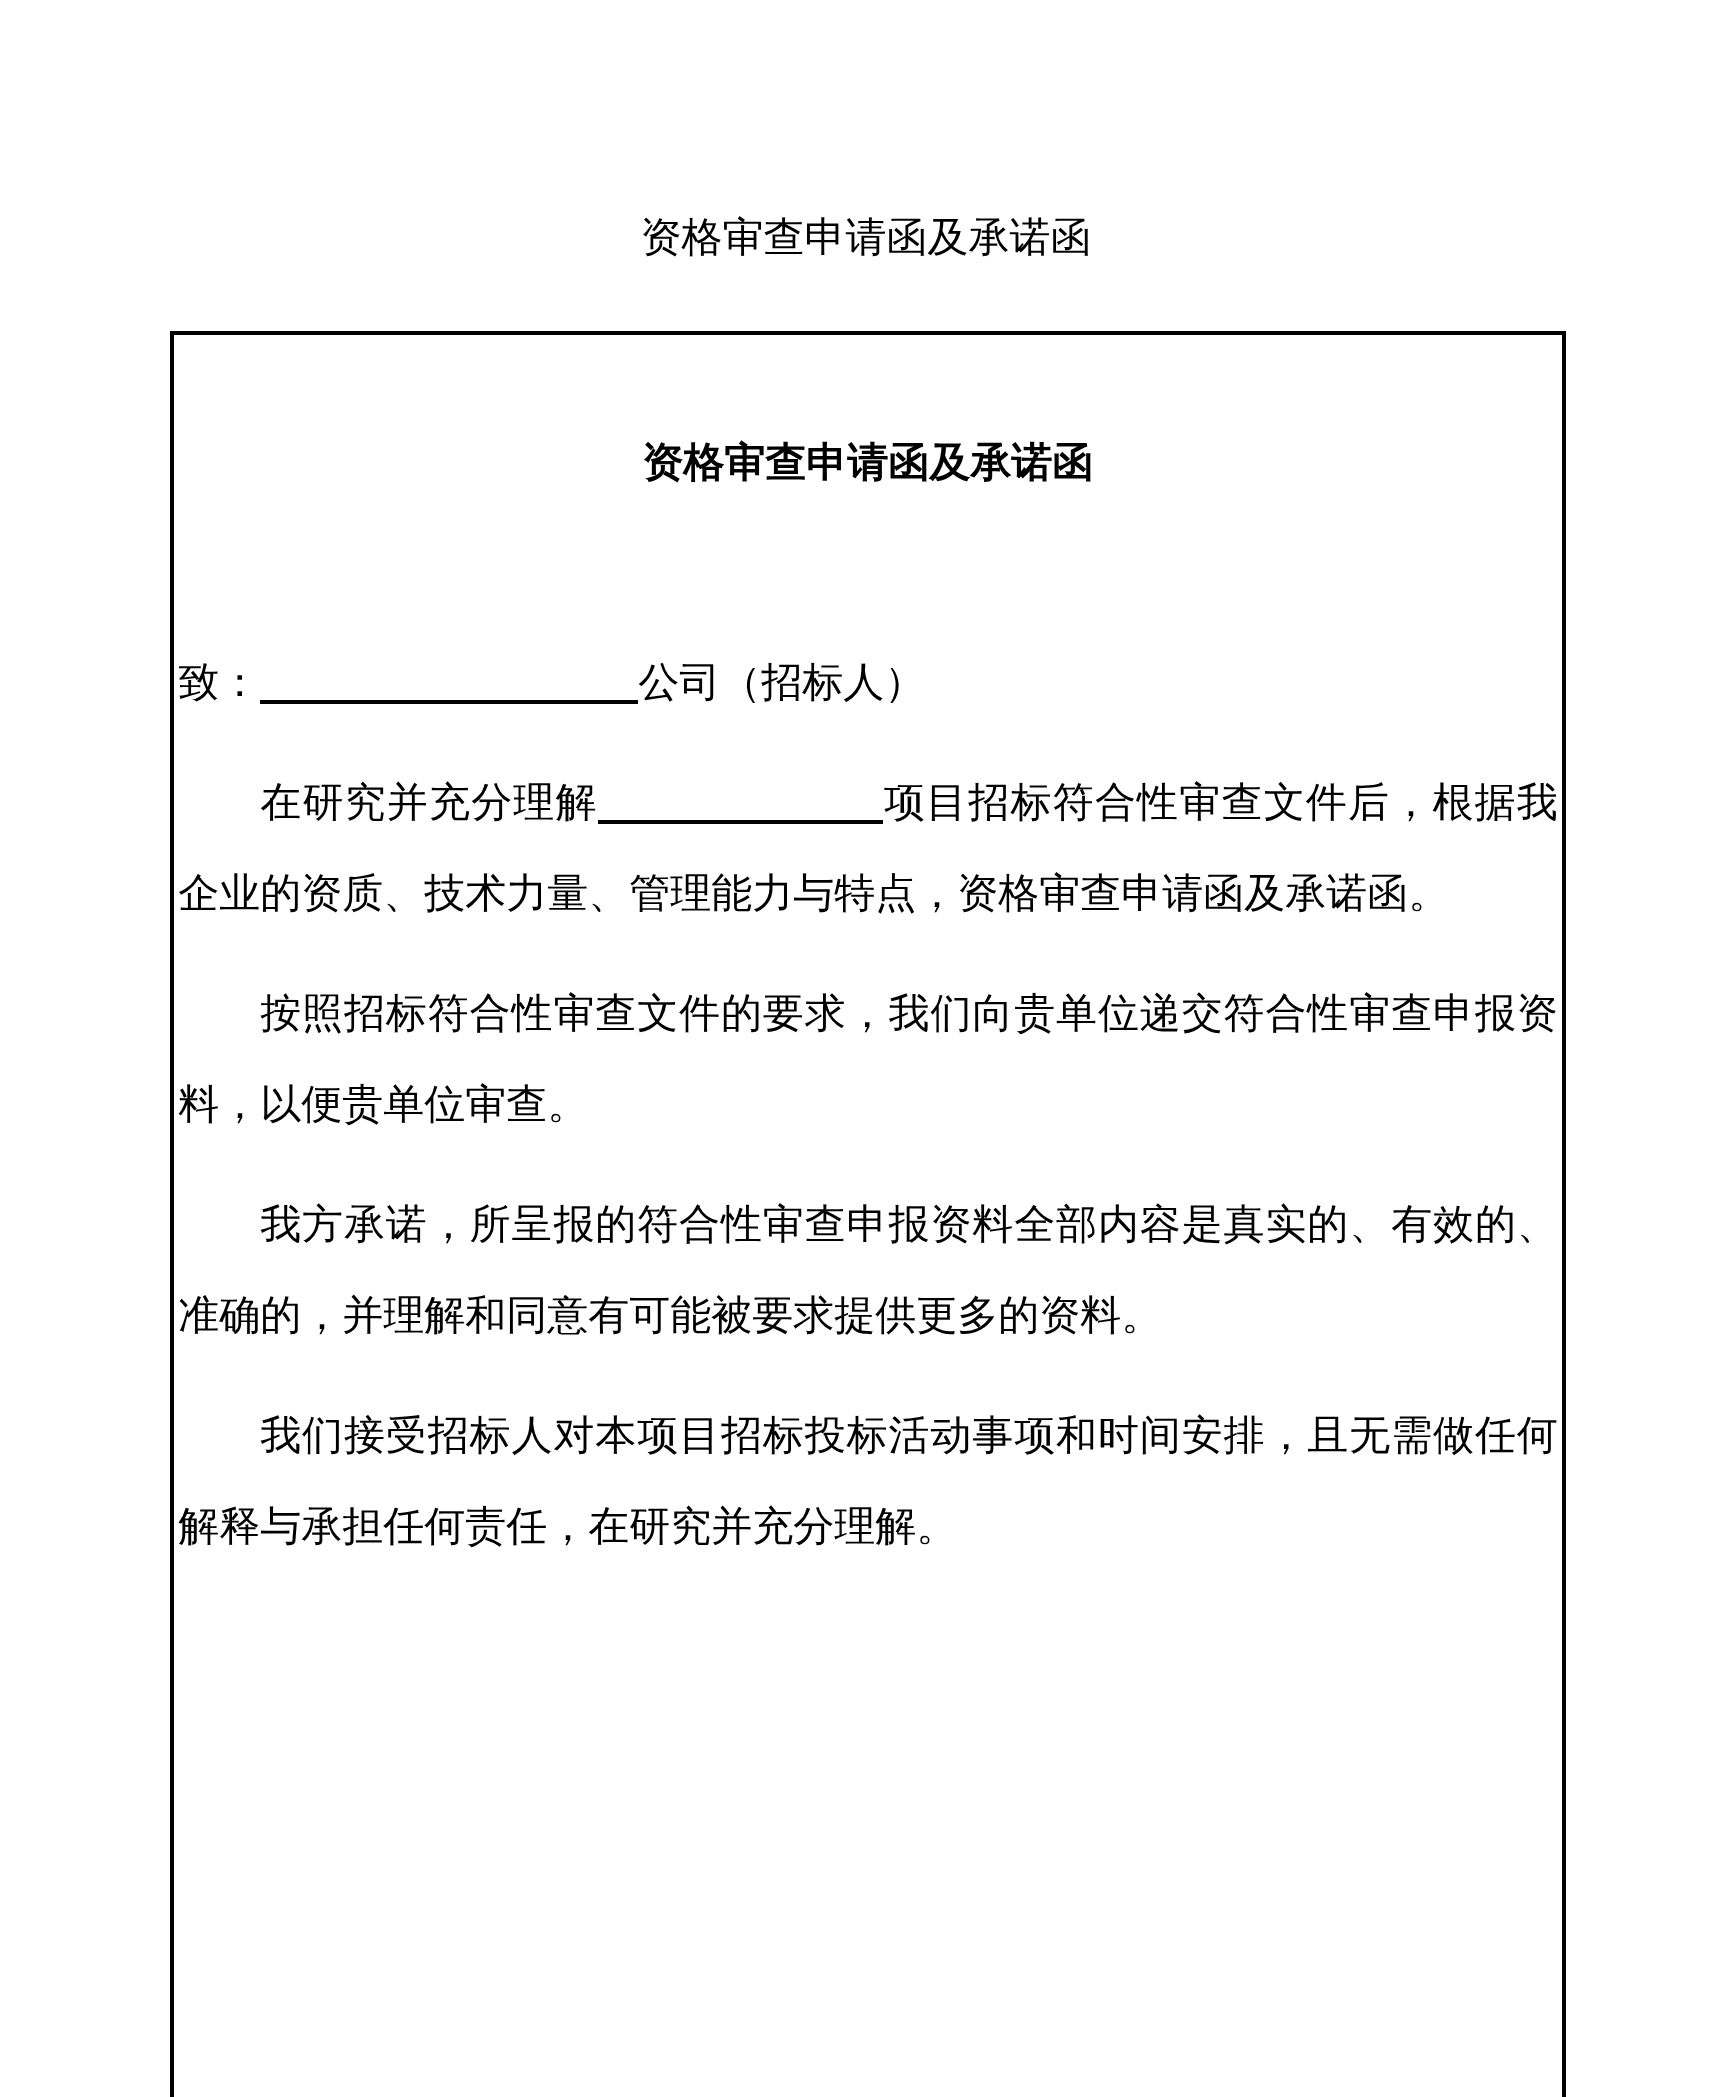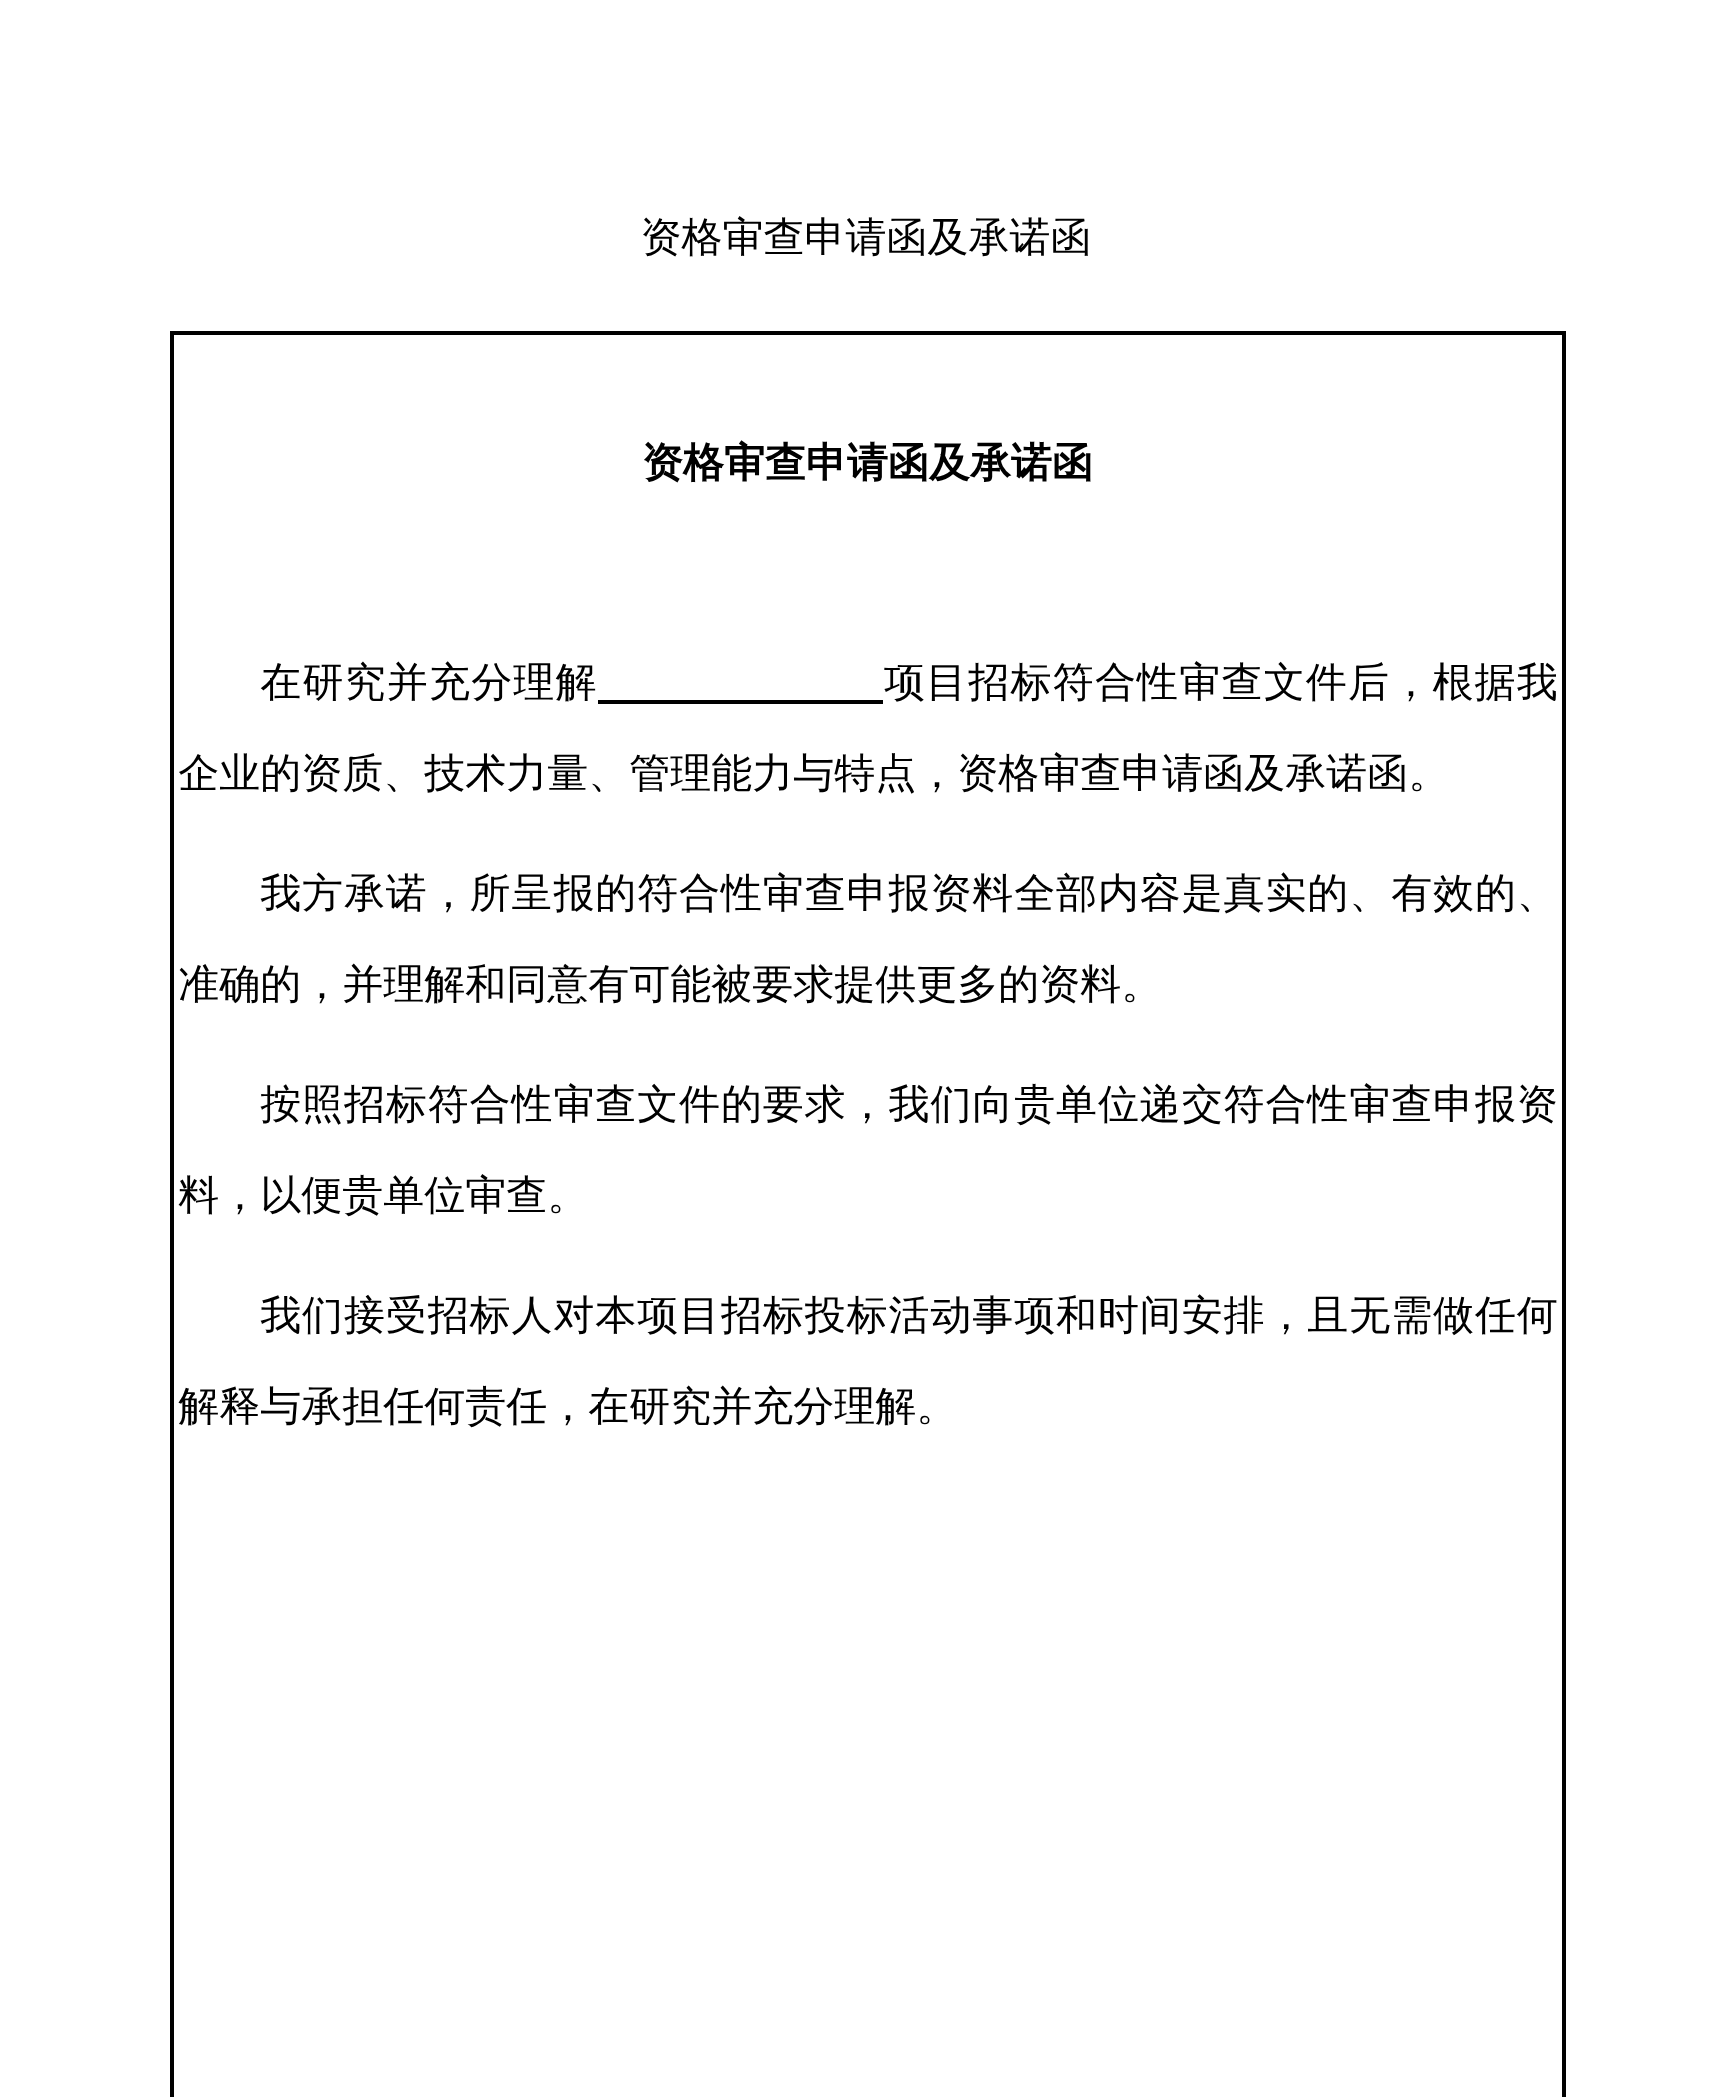--- a/index.html
+++ b/index.html
@@ -58,25 +58,26 @@
 </style>
 </head>
 <body>
 
 <div class="doc-header-title">资格审查申请函及承诺函</div>
 
 <div class="letter-box">
 
   <div class="letter-title">资格审查申请函及承诺函</div>
 
+  <p class="line"><span>致：</span><span class="blank blank-salutation"></span><span>公司（招标人）</span></p>
 
   <p class="line para"><span>在研究并充分理解</span><span class="blank blank-project"></span><span>项目招标符合性审查文件后，根据我企业的资质、技术力量、管理能力与特点，资格审查申请函及承诺函。</span></p>
 
+  <p class="line para">按照招标符合性审查文件的要求，我们向贵单位递交符合性审查申报资料，以便贵单位审查。</p>
+
   <p class="line para">我方承诺，所呈报的符合性审查申报资料全部内容是真实的、有效的、准确的，并理解和同意有可能被要求提供更多的资料。</p>
-
-  <p class="line para">按照招标符合性审查文件的要求，我们向贵单位递交符合性审查申报资料，以便贵单位审查。</p>
 
 
   <p class="line para">我们接受招标人对本项目招标投标活动事项和时间安排，且无需做任何解释与承担任何责任，在研究并充分理解。</p>
 
 
 </div>
 
 
 </body></html>

